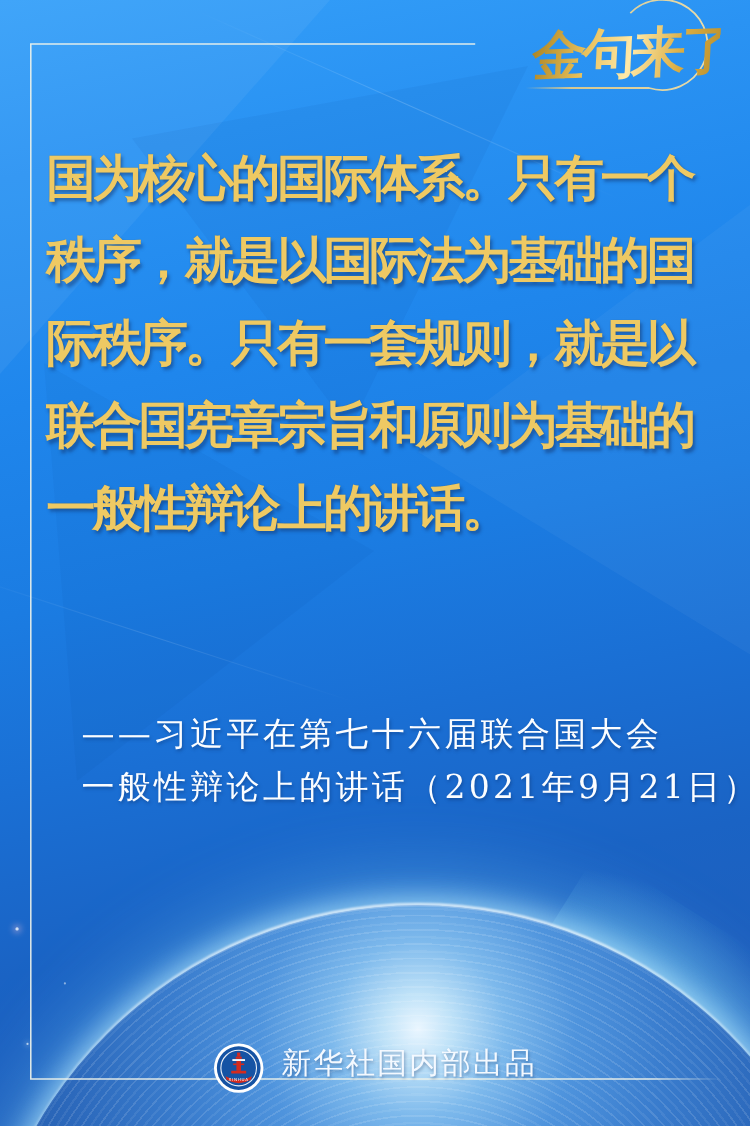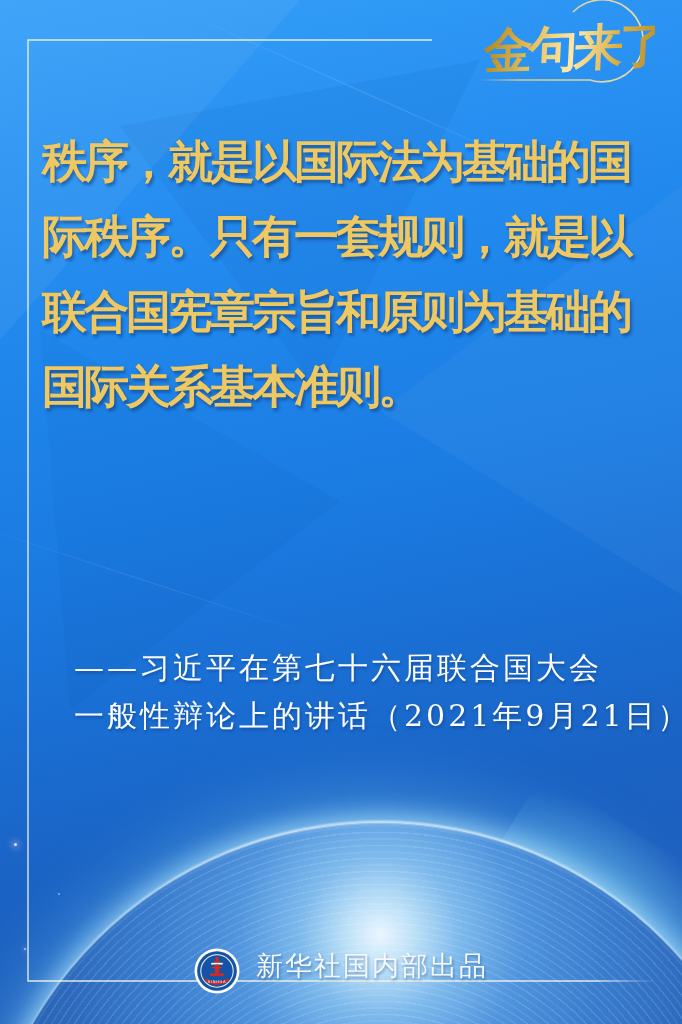--- a/index.html
+++ b/index.html
@@ -153,24 +153,25 @@
     </defs>
 
     <path d="M432,40 L28,40 L28,981 L656,981 L656,86" fill="none" stroke="url(#topfade)" stroke-width="1.4"></path>
 
     <path d="M478,80 L590,80 A41,41 0 1 0 573,12" fill="none" stroke="url(#goldline)" stroke-width="1.6"></path>
   </svg>
 
   <div class="brand">金句来了</div>
 
   <div class="quote">
+    <div class="quote-line">国为核心的国际体系。只有一个</div>
     <div class="quote-line">秩序，就是以国际法为基础的国</div>
     <div class="quote-line">际秩序。只有一套规则，就是以</div>
     <div class="quote-line">联合国宪章宗旨和原则为基础的</div>
-    <div class="quote-line">国际关系基本准则。</div>
+    <div class="quote-line">一般性辩论上的讲话。</div>
   </div>
 
   <div class="attribution">
     <div class="attribution-line">——习近平在第七十六届联合国大会</div>
     <div class="attribution-line">一般性辩论上的讲话（2021年9月21日）</div>
   </div>
 
   <div class="footer">
     <svg class="xinhua-logo" viewBox="0 0 44 44">
       <circle cx="22" cy="22" r="21.5" fill="#ffffff"></circle>

